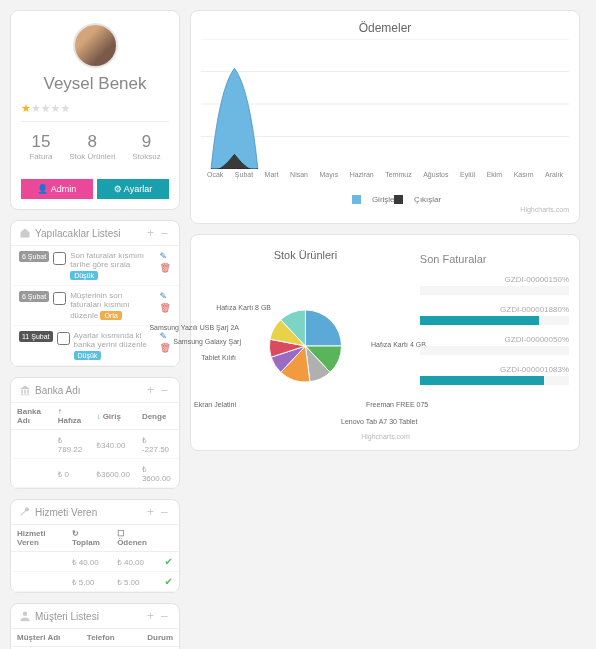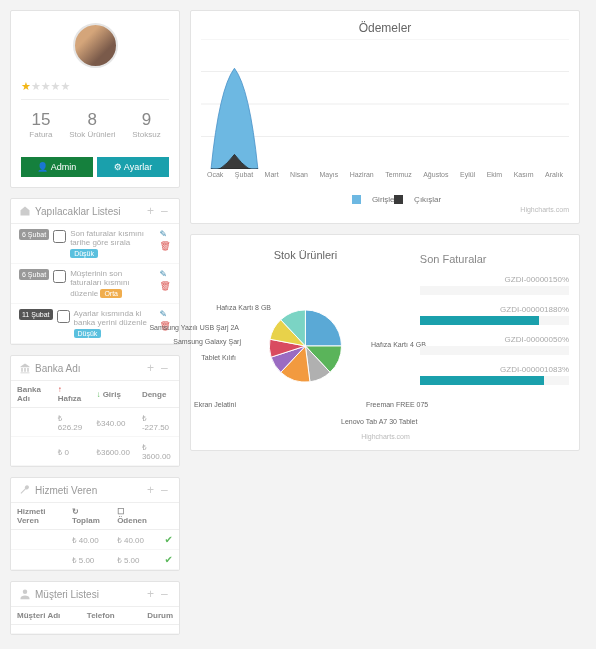--- a/index.html
+++ b/index.html
@@ -1,33 +1,33 @@
 <!DOCTYPE html>
 <html><head>
 <meta charset="utf-8">
 <style>
 *{box-sizing:border-box;margin:0;padding:0}
 body{font-family:Arial,Helvetica,sans-serif;font-size:11px;background:#f3f3f3;color:#555;width:596px}
 .container{display:flex;gap:10px;padding:10px}
 .left{width:170px;display:flex;flex-direction:column;gap:10px}
 .right{width:390px;display:flex;flex-direction:column;gap:10px}
-.card{background:#fff;border:1px solid #e3e3e3;border-radius:2px}
+.card{background:#fff;border:1px solid #e3e3e3;border-radius:8px}
 .profile{padding:12px 10px 10px;text-align:center}
 .avatar{width:45px;height:45px;border-radius:50%;background:linear-gradient(135deg,#d4a57a 30%,#7a5a4a 70%);margin:0 auto 6px;border:2px solid #e5e5e5}
 .pname{font-size:17px;font-weight:300;color:#888}
 .prole{font-size:9px;color:#ccc;margin-top:2px}
 .stars{text-align:left;padding:6px 0;font-size:11px;color:#f2b616}
 .star-off{color:#ddd}
 .stats{display:flex;justify-content:space-around;border-top:1px solid #eee;padding:10px 0}
 .stat{text-align:center}
 .stat .n{font-size:17px;color:#888}
 .stat .l{font-size:8px;color:#aaa}
 .btnrow{display:flex;gap:4px;margin-top:8px}
 .btn{flex:1;padding:5px 0;color:#fff;font-size:9px;border:0;cursor:pointer}
-.btn-orange{background:#15803d}
+.btn-orange{background:#ec4899}
 .btn-teal{background:#1aa0ac}
 .panel-head{display:flex;align-items:center;padding:6px 8px;border-bottom:1px solid #eee;font-size:10px;color:#999}
 .panel-head svg{width:12px;height:12px;fill:#ccc;margin-right:4px}
 .hact{margin-left:auto;display:flex;gap:4px}
 .hact span{width:10px;height:10px;color:#ccc;font-size:12px;line-height:10px;cursor:pointer}
 .todo-item{display:flex;align-items:flex-start;padding:5px 8px;font-size:8px;gap:4px;border-bottom:1px solid #f6f6f6}
 .todo-date{background:#999;color:#fff;padding:2px 3px;font-size:7px;border-radius:2px;white-space:nowrap}
 .todo-date.dark{background:#555}
 .todo-text{flex:1;color:#aaa}
 .tag-sm{display:inline-block;padding:1px 4px;font-size:7px;color:#fff;border-radius:2px;margin-top:2px}
@@ -66,20 +66,21 @@
 .bar-fill.orange{background:#f39c4f}
 </style>
 </head>
 <body>
 
 <div class="container">
   <div class="left">
 
     <div class="card profile">
       <div class="avatar"></div>
+      <div class="pname">Veysel Benek</div>
       <div class="prole"></div>
       <div class="stars">★<span class="star-off">★★★★</span></div>
       <div class="stats" id="stats">
           <div class="stat">
             <div class="n">15</div>
             <div class="l">Fatura</div>
           </div>
           <div class="stat">
             <div class="n">8</div>
             <div class="l">Stok Ürünleri</div>
@@ -153,21 +154,21 @@
             <tr>
           <th>Banka Adı</th>
           <th><span class="red">↑</span> <span>Hafıza</span></th>
           <th><span class="green">↓</span> <span>Giriş</span></th>
           <th>Denge</th>
         </tr>
           </thead>
         <tbody id="bank-rows">
             <tr>
               <td></td>
-              <td>₺ 626.29</td>
+              <td>₺ 789.22</td>
               <td>₺340.00</td>
               <td>₺ -227.50</td>
             </tr>
             <tr>
               <td></td>
               <td>₺ 0</td>
               <td>₺3600.00</td>
               <td>₺ 3600.00</td>
             </tr>
           </tbody>

